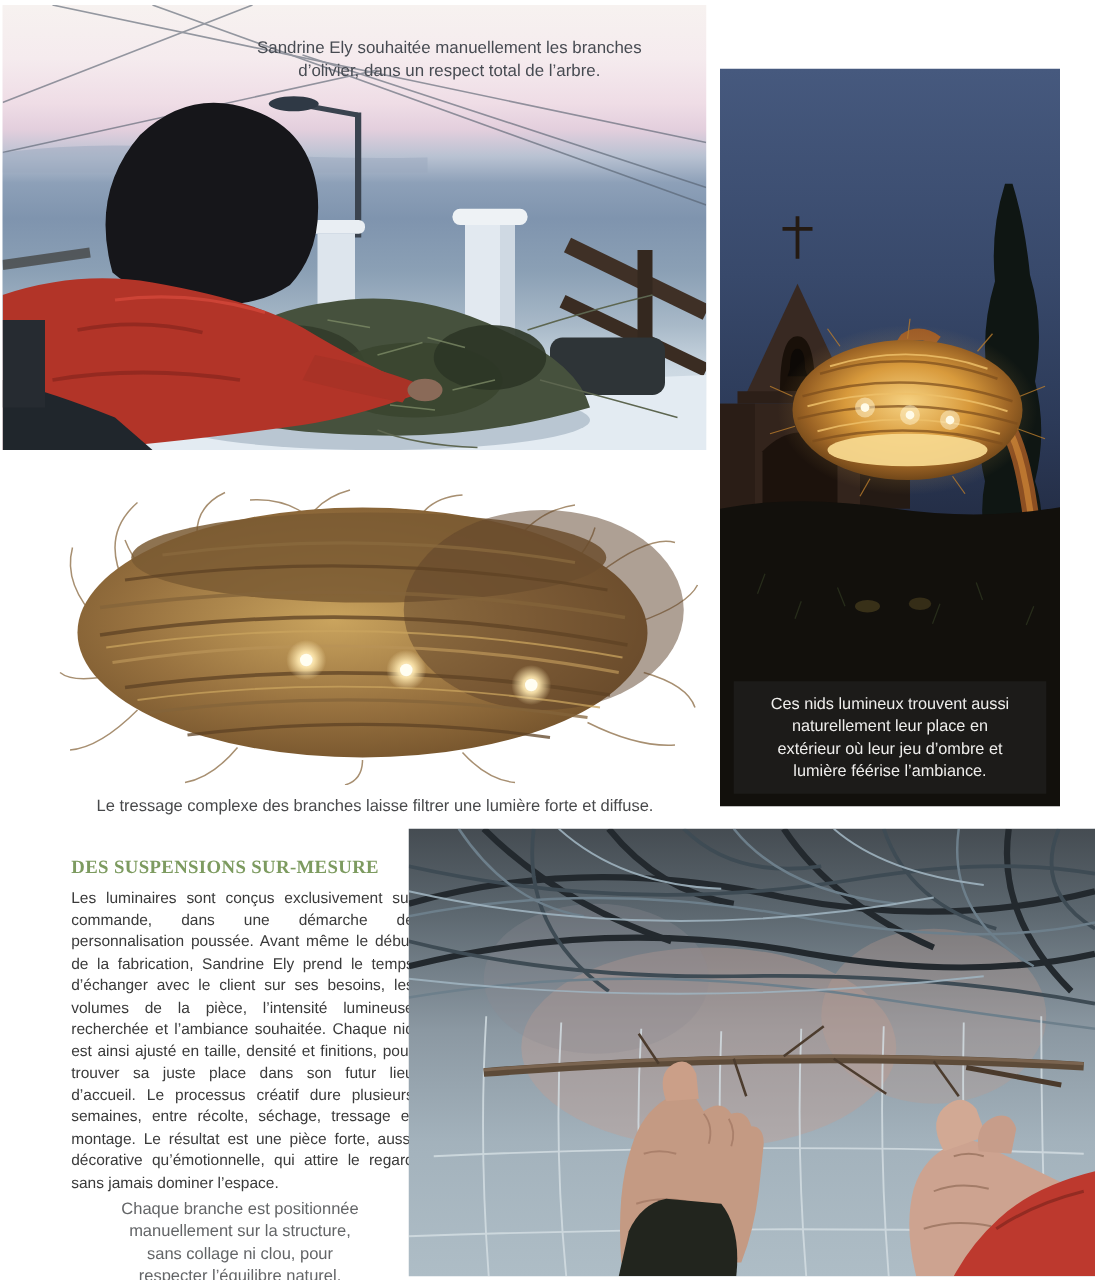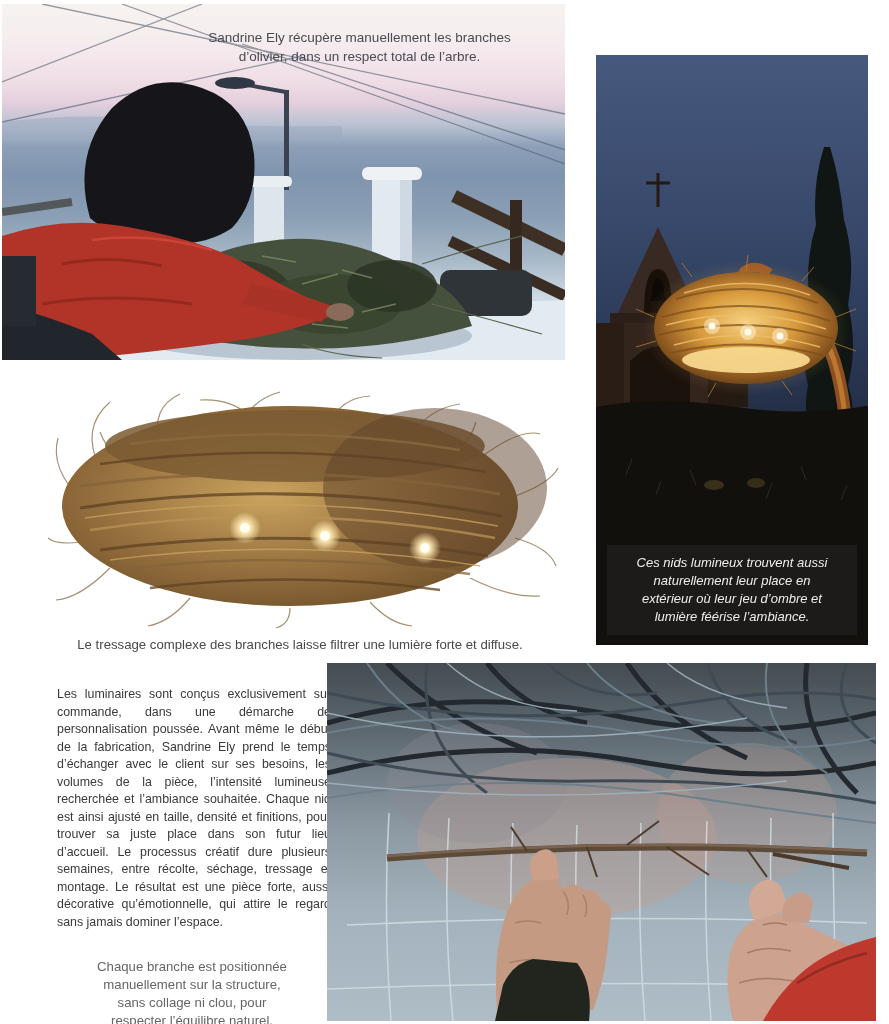--- a/index.html
+++ b/index.html
@@ -9,22 +9,22 @@
   svg{display:block;}
 
   
   .photo-tl{left:2px;top:4px;width:563px;height:356px;
     background:linear-gradient(180deg,#f7f2f0 0%,#f5ebee 12%,#efdde6 22%,#e3cfdd 28%,
       #b9c2d2 34%,#8da0b8 40%,#7f94ae 48%,#8ba0b5 60%,#a8b9c8 72%,#ccd8e2 82%,#e0e9f0 100%);}
   .caption-top{position:absolute;left:160px;top:24px;width:395px;text-align:center;
     font-size:13.5px;line-height:19px;color:#474b52;white-space:pre-line;}
 
   
-  .photo-r{left:596px;top:55px;width:272px;height:590px;
-    background:linear-gradient(180deg,#46597e 0%,#38496b 28%,#2c3a58 48%,#222b42 64%,#17181e 78%,#100f0c 100%);font-style:italic;}
+  .photo-r{left:576px;top:55px;width:272px;height:590px;
+    background:linear-gradient(180deg,#46597e 0%,#38496b 28%,#2c3a58 48%,#222b42 64%,#17181e 78%,#100f0c 100%);}
   .caption-right-box{position:absolute;left:11px;right:11px;bottom:10px;background:#1c1b19;
     padding:9px 6px;text-align:center;font-size:13px;line-height:18px;color:#efeeec;white-space:pre-line;}
 
   
   .photo-nest{left:40px;top:388px;width:520px;height:240px;background:#ffffff;}
   .caption-middle{position:absolute;left:40px;top:637px;width:520px;text-align:center;
     font-size:13.2px;color:#48494b;}
 
   
   .article{position:absolute;left:57px;top:686px;width:274px;}
@@ -114,21 +114,21 @@
         <path d="M60,260 Q110,250 160,262" stroke="#8c271e" stroke-width="3" fill="none" opacity="0.8"></path>
         <path d="M40,300 Q110,288 190,300" stroke="#8c271e" stroke-width="3" fill="none" opacity="0.8"></path>
         <path d="M90,236 Q150,228 210,246" stroke="#d3473a" stroke-width="2.5" fill="none" opacity="0.8"></path>
         <path d="M250,280 Q300,290 330,302 L320,318 Q270,308 240,300 Z" fill="#a93226"></path>
         <ellipse cx="338" cy="308" rx="14" ry="9" fill="#8a6a58"></ellipse>
       </g>
 
       <path d="M0,356 L0,300 Q40,310 90,330 L120,356 Z" fill="#20262c"></path>
       <rect x="0" y="252" width="34" height="70" fill="#262b31"></rect>
     </svg>
-    <div class="caption-top">Sandrine Ely récupère manuellement les branches
+    <div class="caption-top">Sandrine Ely souhaitée manuellement les branches
 d’olivier, dans un respect total de l’arbre.</div>
   </div>
 
   <div class="photo photo-r">
     <svg width="276" height="590" viewBox="0 0 276 590">
       <defs>
         <radialGradient id="nestNight" cx="50%" cy="45%" r="60%">
           <stop offset="0%" stop-color="#f6d282"></stop>
             <stop offset="45%" stop-color="#d89a3c"></stop>
           <stop offset="75%" stop-color="#9a6224"></stop>
@@ -275,20 +275,21 @@
         <circle cx="285" cy="148" r="16" fill="url(#lampGlow)"></circle>
           <circle cx="285" cy="148" r="5" fill="#fffef2"></circle>
         <circle cx="385" cy="160" r="16" fill="url(#lampGlow)"></circle>
           <circle cx="385" cy="160" r="5" fill="#fffef2"></circle>
       </g>
     </svg>
   </div>
   <div class="caption-middle">Le tressage complexe des branches laisse filtrer une lumière forte et diffuse.</div>
 
   <div class="article">
+    <h2>DES SUSPENSIONS SUR-MESURE</h2>
     <p>Les luminaires sont conçus exclusivement sur commande, dans une démarche de personnalisation poussée. Avant même le début de la fabrication, Sandrine Ely prend le temps d’échanger avec le client sur ses besoins, les volumes de la pièce, l’intensité lumineuse recherchée et l’ambiance souhaitée. Chaque nid est ainsi ajusté en taille, densité et finitions, pour trouver sa juste place dans son futur lieu d’accueil. Le processus créatif dure plusieurs semaines, entre récolte, séchage, tressage et montage. Le résultat est une pièce forte, aussi décorative qu’émotionnelle, qui attire le regard sans jamais dominer l’espace.</p>
   </div>
 
   <div class="caption-bottom">Chaque branche est positionnée
 manuellement sur la structure,
 sans collage ni clou, pour
 respecter l’équilibre naturel.</div>
 
   <div class="photo photo-br">
     <svg width="549" height="358" viewBox="0 0 549 358">

